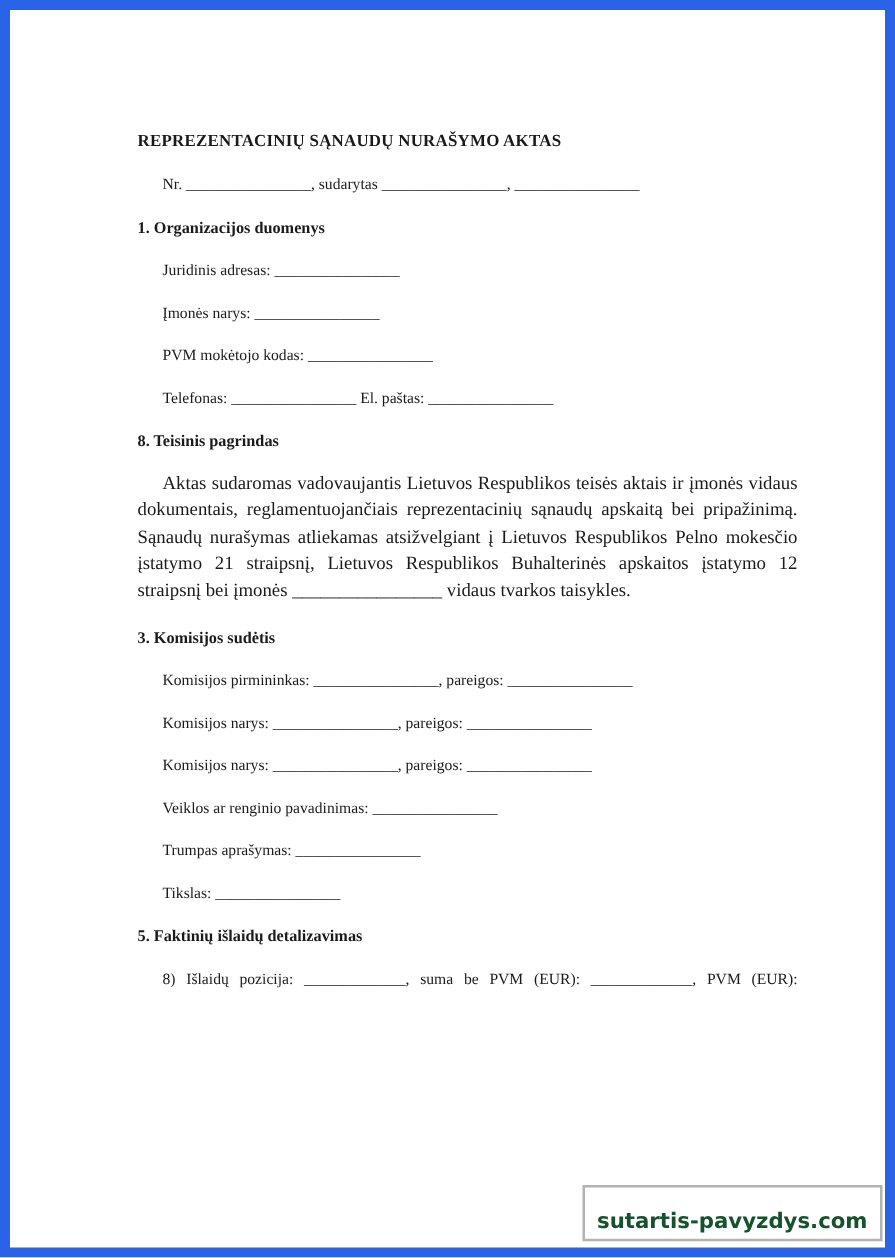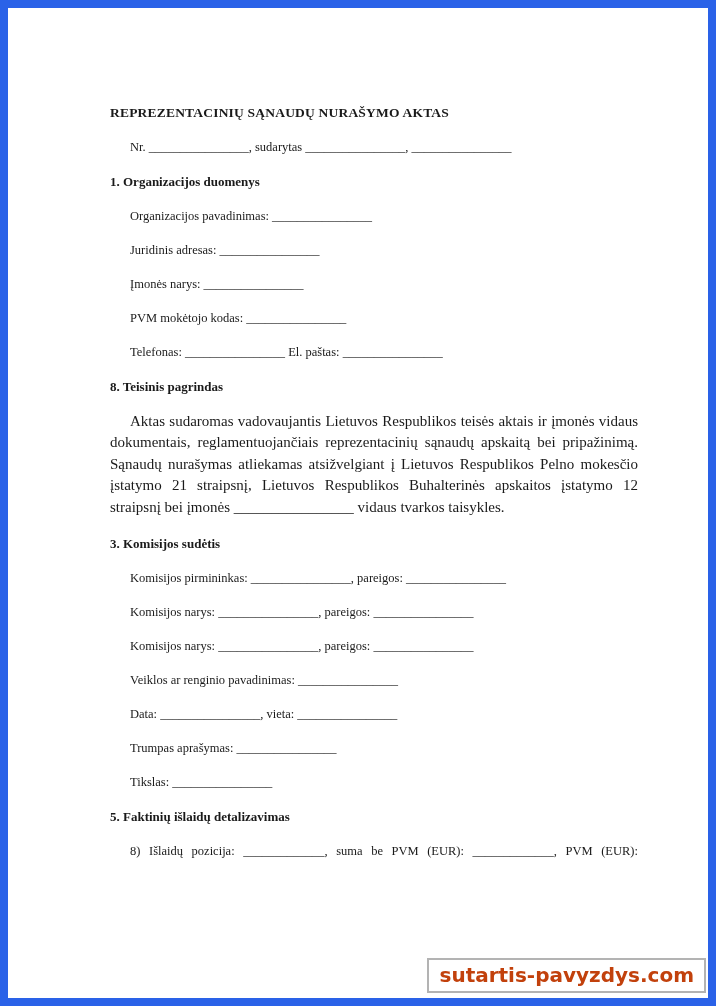--- a/index.html
+++ b/index.html
@@ -60,55 +60,53 @@
     text-align: justify;
     text-align-last: justify;
   }
 
   .watermark {
     position: absolute;
     right: 2px;
     bottom: 5px;
     background: #ffffff;
     border: 2px solid var(--watermark-border);
-    padding: 3px 10px 4px 10px;
+    padding: 17px 10px 4px 10px;
     font-family: "DejaVu Sans", "Liberation Sans", sans-serif;
     font-weight: bold;
-    font-size: 20px;
-    color: #c2410c;
+    font-size: 17px;
+    color: #14532d;
     white-space: nowrap;
   }
 </style>
 </head>
 <body>
 
 <div class="page">
   <div class="content">
 
     <h1 class="doc-title">REPREZENTACINIŲ SĄNAUDŲ NURAŠYMO AKTAS</h1>
 
     <div class="line indent">Nr. ________________, sudarytas ________________, ________________</div>
 
     <h2 class="heading">1. Organizacijos duomenys</h2>
-    <div class="line indent">Organizacijos pavadinimas: ________________</div>
     <div class="line indent">Juridinis adresas: ________________</div>
     <div class="line indent">Įmonės narys: ________________</div>
     <div class="line indent">PVM mokėtojo kodas: ________________</div>
     <div class="line indent">Telefonas: ________________ El. paštas: ________________</div>
 
     <h2 class="heading">8. Teisinis pagrindas</h2>
     <p class="paragraph">Aktas sudaromas vadovaujantis Lietuvos Respublikos teisės aktais ir įmonės vidaus dokumentais, reglamentuojančiais reprezentacinių sąnaudų apskaitą bei pripažinimą. Sąnaudų nurašymas atliekamas atsižvelgiant į Lietuvos Respublikos Pelno mokesčio įstatymo 21 straipsnį, Lietuvos Respublikos Buhalterinės apskaitos įstatymo 12 straipsnį bei įmonės ________________ vidaus tvarkos taisykles.</p>
 
     <h2 class="heading">3. Komisijos sudėtis</h2>
     <div class="line indent">Komisijos pirmininkas: ________________, pareigos: ________________</div>
     <div class="line indent">Komisijos narys: ________________, pareigos: ________________</div>
     <div class="line indent">Komisijos narys: ________________, pareigos: ________________</div>
 
     <div class="line indent">Veiklos ar renginio pavadinimas: ________________</div>
-    <div class="line indent">Data: ________________, vieta: ________________</div>
     <div class="line indent">Trumpas aprašymas: ________________</div>
     <div class="line indent">Tikslas: ________________</div>
 
     <h2 class="heading">5. Faktinių išlaidų detalizavimas</h2>
     <div class="line indent justify-full">8) Išlaidų pozicija: _____________, suma be PVM (EUR): _____________, PVM (EUR):</div>
 
   </div>
 
   <div class="watermark">
     <span>sutartis-pavyzdys.com</span>

